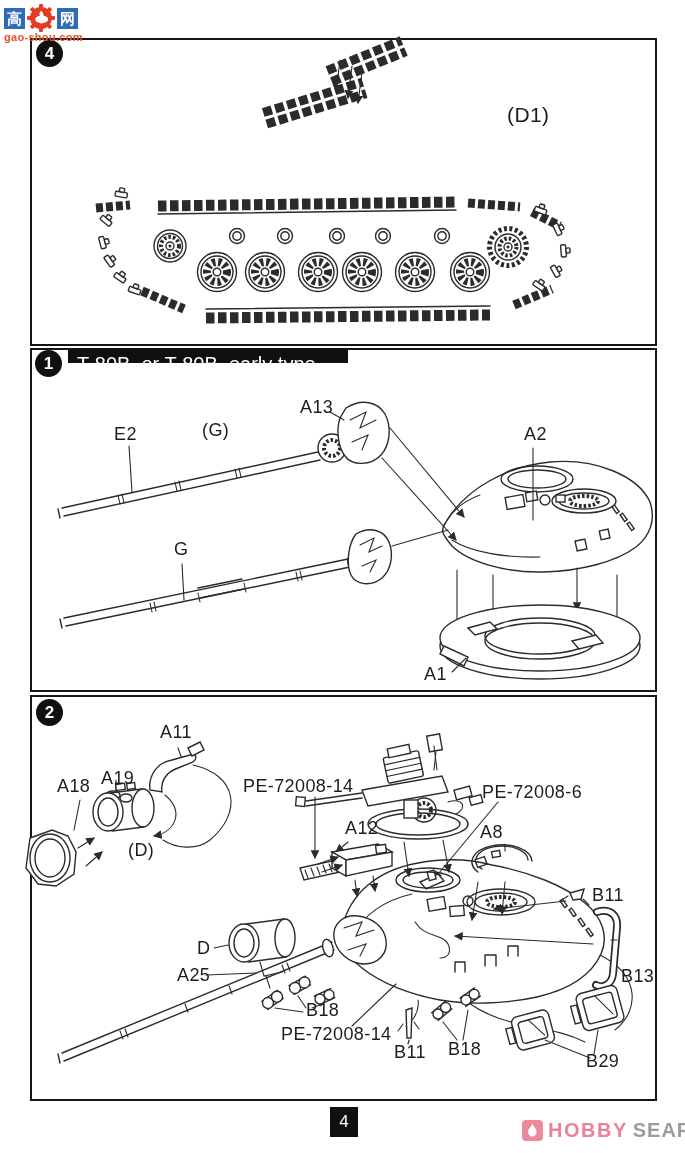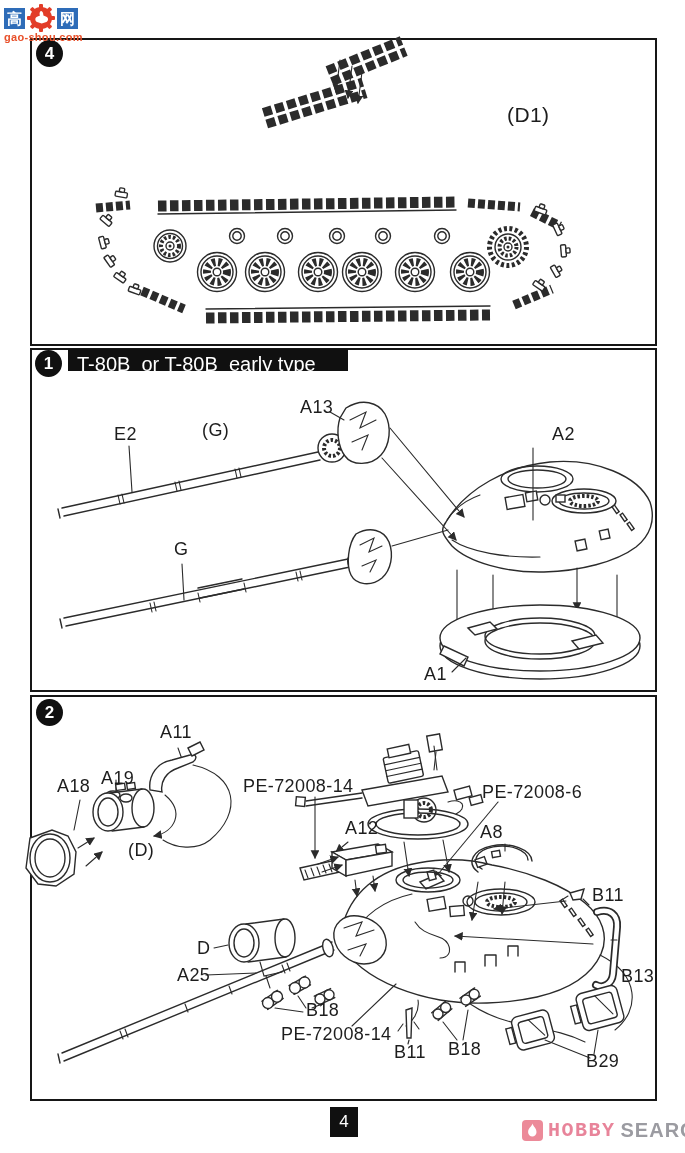--- a/index.html
+++ b/index.html
@@ -16,31 +16,31 @@
   .trk{fill:none;stroke:#2b2b2b;stroke-width:11;stroke-dasharray:8.5 3.5;}
   .trks{fill:none;stroke:#2b2b2b;stroke-width:9;stroke-dasharray:7 3;}
   .seg{fill:none;stroke:#2b2b2b;stroke-width:9;stroke-dasharray:9 3.5;}
   .spk{fill:none;stroke:#2b2b2b;stroke-width:8;stroke-dasharray:3.2 2.8;}
   .dsh2{fill:none;stroke:#2b2b2b;stroke-width:5;stroke-dasharray:3 2.5;}
   .dsh3{fill:none;stroke:#2b2b2b;stroke-width:4;stroke-dasharray:2.5 2;}
   .plabel{position:absolute;font-size:18px;letter-spacing:.4px;white-space:nowrap;}
   .plabel.lg{font-size:21px;text-align:center;}
   .badge{position:absolute;width:27px;height:27px;border-radius:50%;background:#101010;color:#fff;
          text-align:center;font-size:17px;font-weight:bold;line-height:27px;}
-  .stephdr{position:absolute;left:68px;top:349px;width:280px;height:22px;background:#101010;color:#fff;
+  .stephdr{position:absolute;left:68px;top:349px;width:280px;height:14px;background:#101010;color:#fff;
            font-size:20px;line-height:31px;padding-left:9px;box-sizing:border-box;white-space:pre;}
   .ghlogo{position:absolute;left:4px;top:3px;z-index:5;}
   .ghlogo .row{display:flex;align-items:center;gap:1px;}
   .cnbox{display:inline-block;width:21px;height:21px;background:#2e6cb8;color:#fff;font-size:15px;
          font-weight:bold;text-align:center;line-height:21px;}
   .site{font-size:11px;font-weight:bold;color:#e8502a;margin-top:-2px;text-align:left;letter-spacing:.3px;}
   .pagenum{position:absolute;left:330px;top:1107px;width:28px;height:30px;background:#101010;color:#fff;
            text-align:center;font-size:17px;line-height:30px;}
   .brand{position:absolute;left:522px;top:1119px;display:flex;align-items:center;gap:5px;}
-  .brand .hobby{color:#e8849a;font-size:20px;font-weight:bold;letter-spacing:1.5px;font-family:Liberation Mono, monospace;}
+  .brand .hobby{color:#e8849a;font-size:20px;font-weight:bold;letter-spacing:1.5px;}
   .brand .search{color:#9b9ba1;font-size:20px;font-weight:bold;letter-spacing:1px;}
 </style>
 </head>
 <body>
 
 <div id="page">
 
   <div class="panel" id="panel4"></div>
   <div class="panel" id="panel1"></div>
   <div class="panel" id="panel2"></div>
@@ -422,21 +422,21 @@
   <div class="badge" style="left:36px;top:40px">4</div>
   <div class="badge" style="left:35px;top:350px">1</div>
   <div class="badge" style="left:36px;top:699px">2</div>
   <div class="stephdr">T-80B  or T-80B  early type</div>
 
   <div class="plabel lg" style="left:507px;top:103px">(D1)</div>
 
   <div class="plabel" style="left:114px;top:424px">E2</div>
   <div class="plabel" style="left:202px;top:420px">(G)</div>
   <div class="plabel" style="left:300px;top:397px">A13</div>
-  <div class="plabel" style="left:552px;top:424px">A2</div>
+  <div class="plabel" style="left:524px;top:424px">A2</div>
   <div class="plabel" style="left:174px;top:539px">G</div>
   <div class="plabel" style="left:424px;top:664px">A1</div>
 
   <div class="plabel" style="left:160px;top:722px">A11</div>
   <div class="plabel" style="left:101px;top:768px">A19</div>
   <div class="plabel" style="left:57px;top:776px">A18</div>
   <div class="plabel" style="left:128px;top:840px">(D)</div>
   <div class="plabel" style="left:243px;top:776px">PE-72008-14</div>
   <div class="plabel" style="left:482px;top:782px">PE-72008-6</div>
   <div class="plabel" style="left:345px;top:818px">A12</div>

